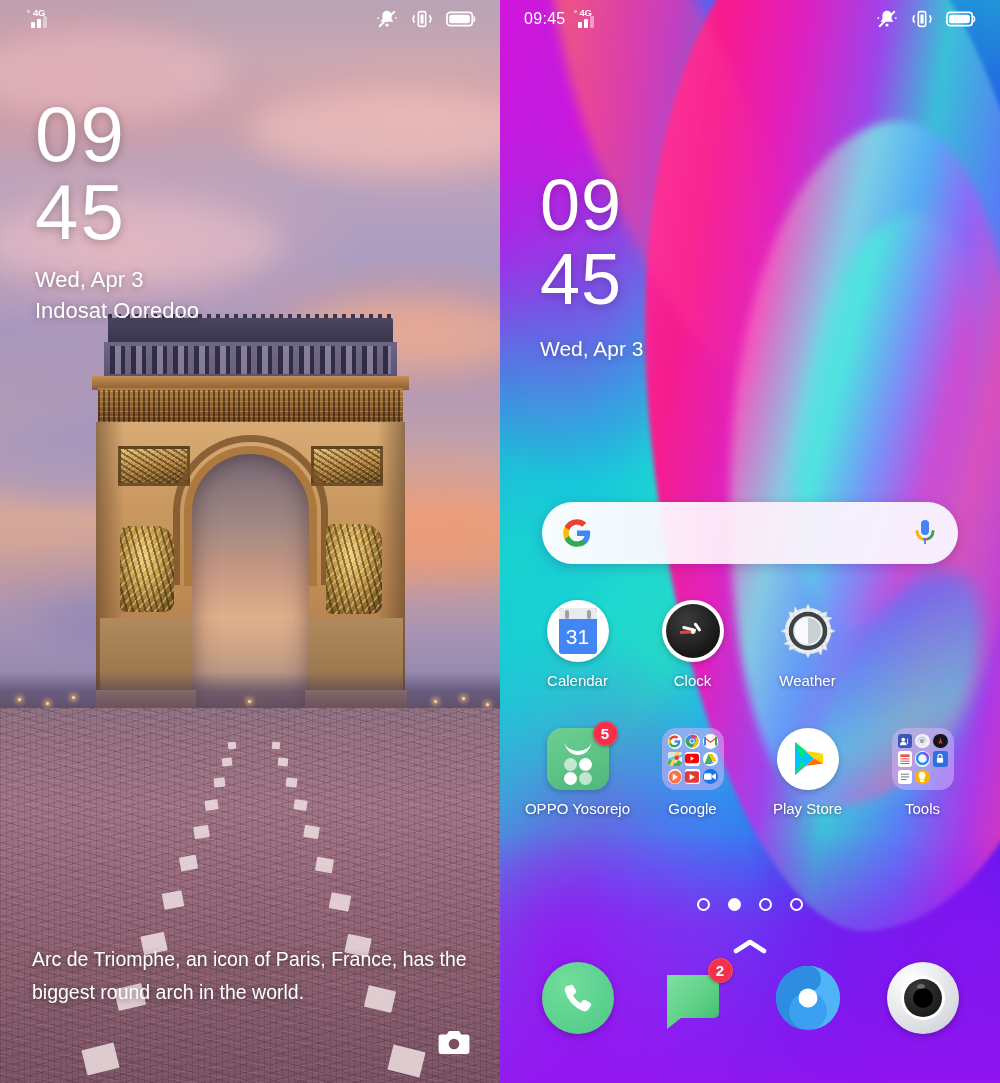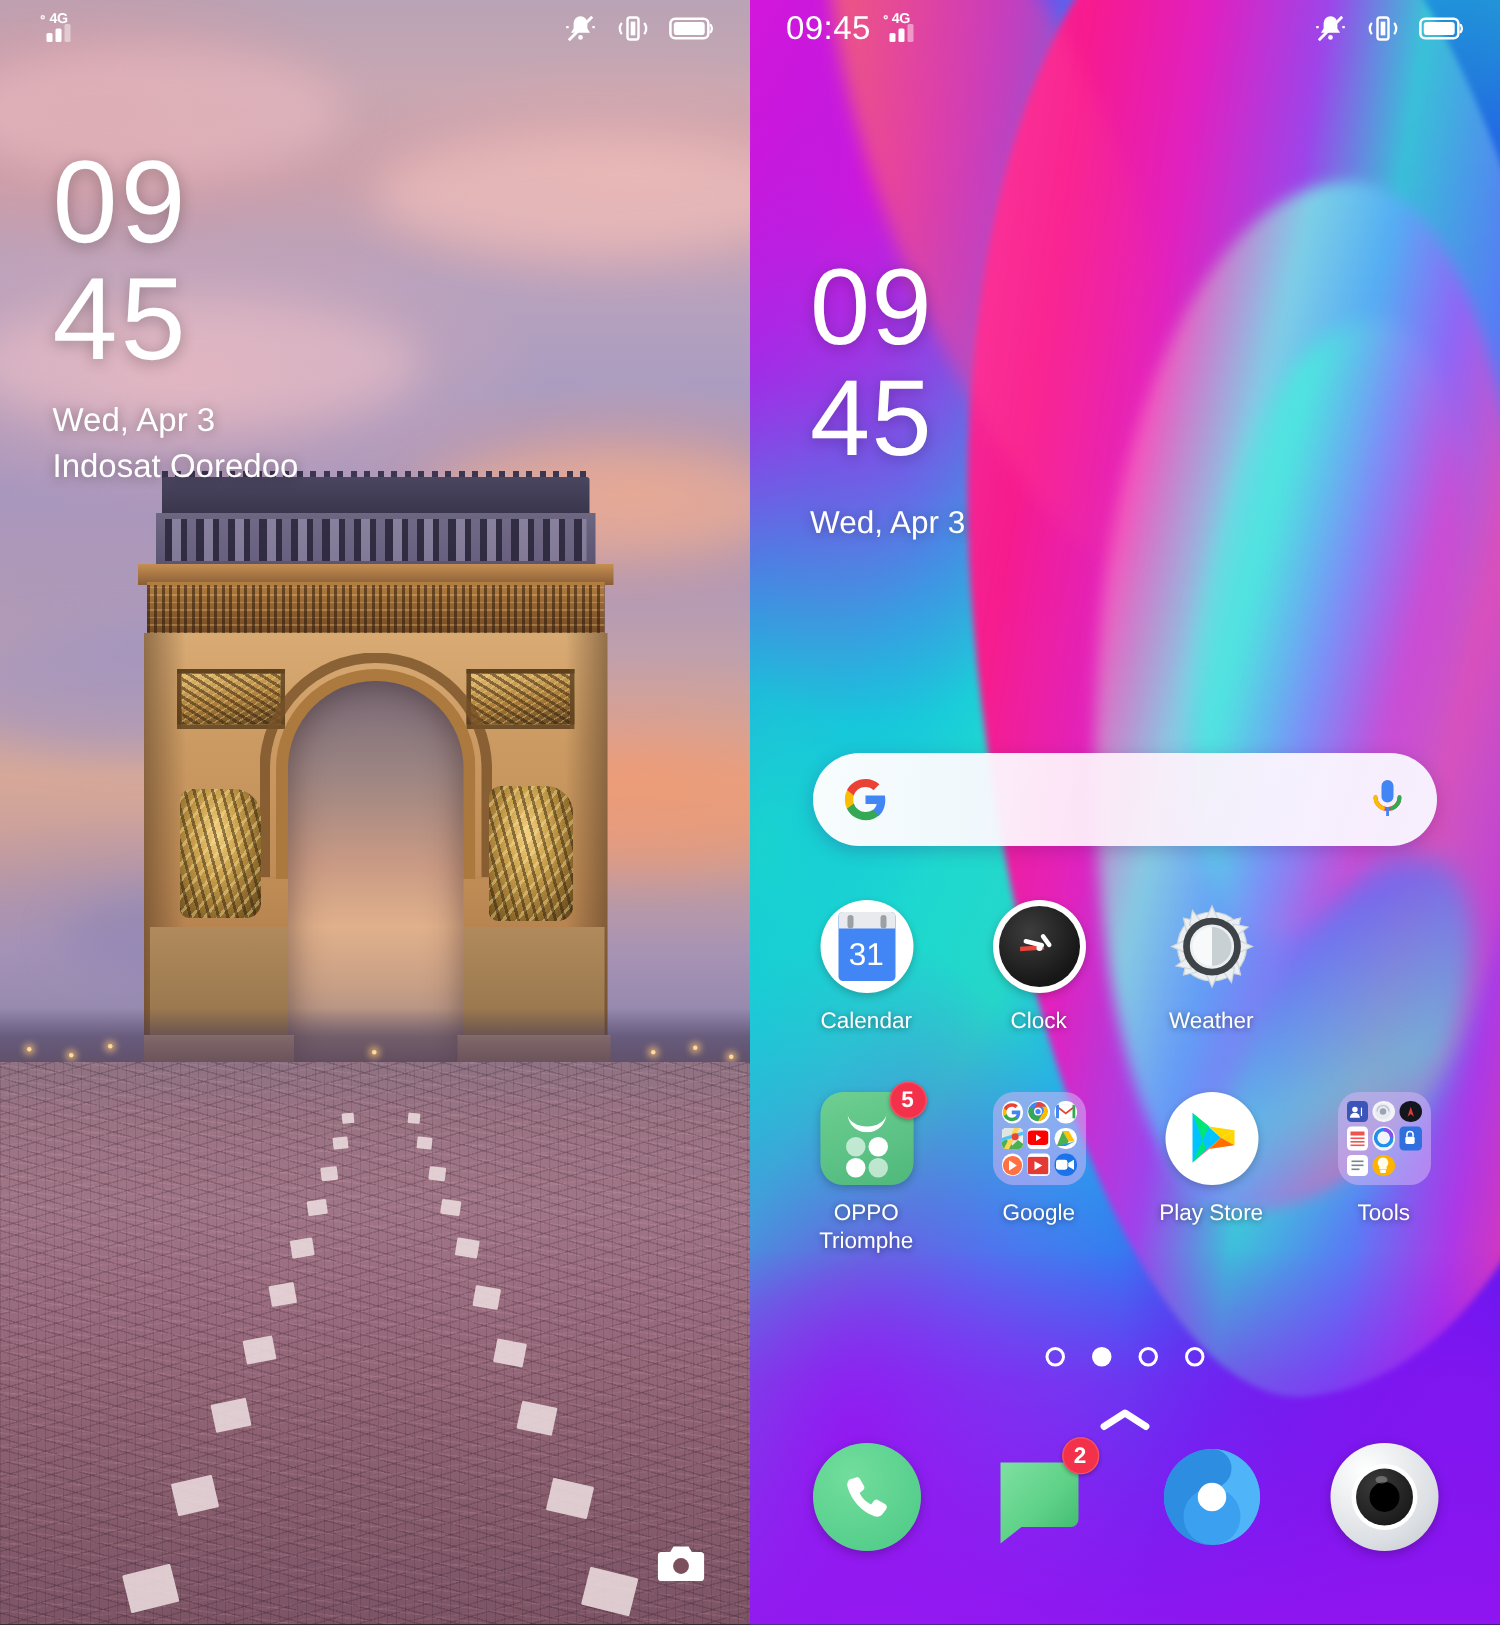--- a/index.html
+++ b/index.html
@@ -179,21 +179,21 @@
 
   
   .statusbar {
     position:absolute; top:0; height:38px; width:100%;
     display:flex; align-items:center; color:#fff; z-index:30;
   }
   .sb-left { position:absolute; left:0; top:0; height:38px; display:flex;
     align-items:center; gap:7px; }
   .sb-right { position:absolute; right:0; top:0; height:38px; display:flex;
     align-items:center; gap:11px; }
-  .sb-time { font-size:22px; font-weight:500; letter-spacing:.3px; }
+  .sb-time { font-size:16px; font-weight:500; letter-spacing:.3px; }
   .sig { position:relative; width:28px; height:20px; display:block; }
   .sig .lab { position:absolute; left:7px; top:-2px; font-size:9.5px; font-weight:700; letter-spacing:-.3px; }
   .sig .dot { position:absolute; left:1px; top:1px; width:3px; height:3px;
     border:1px solid rgba(255,255,255,.85); border-radius:50%; }
   .sig .b { position:absolute; bottom:1px; background:#fff; border-radius:1px; }
   .sig .b1 { left:5px;  width:4px; height:6px; }
   .sig .b2 { left:11px; width:4px; height:9px; }
   .sig .b3 { left:17px; width:4px; height:12px; opacity:.45; }
   svg.ic { display:block; }
 
@@ -473,20 +473,21 @@
 
     <div class="ls-clock">
       <div>09</div>
       <div>45</div>
     </div>
     <div class="ls-date">
       <div>Wed, Apr 3</div>
       <div>Indosat Ooredoo</div>
     </div>
 
+    <div class="ls-caption">Arc de Triomphe, an icon of Paris, France, has the biggest round arch in the world.</div>
 
     <div style="position:absolute;left:438px;top:1029px;">
       <svg width="32" height="27" viewBox="0 0 32 27">
         <path d="M11 2h10l2.2 3.6H29a2.4 2.4 0 0 1 2.4 2.4v14.6A2.4 2.4 0 0 1 29 25H3a2.4 2.4 0 0 1-2.4-2.4V8A2.4 2.4 0 0 1 3 5.6h5.8z" fill="#fff"></path>
         <circle cx="16" cy="15" r="5.3" fill="#7b4f5c"></circle>
       </svg>
     </div>
   </div>
 
   <div id="homescreen">
@@ -619,21 +620,21 @@
         <div class="appcell">
           <div class="appicon">
             <div style="position:absolute;inset:0;border-radius:15px;background:linear-gradient(160deg,#6ecf92,#4fb87b);box-shadow:0 2px 6px rgba(0,0,0,.22);"></div>
             <div style="position:absolute;left:18px;top:14px;width:26px;height:13px;border-bottom:4.5px solid #fff;border-radius:0 0 14px 14px;"></div>
             <div style="position:absolute;left:17px;top:30px;width:13px;height:13px;border-radius:50%;background:rgba(255,255,255,.62);"></div>
             <div style="position:absolute;left:32px;top:30px;width:13px;height:13px;border-radius:50%;background:#fff;"></div>
             <div style="position:absolute;left:17px;top:44px;width:13px;height:13px;border-radius:50%;background:#fff;"></div>
             <div style="position:absolute;left:32px;top:44px;width:13px;height:13px;border-radius:50%;background:rgba(255,255,255,.62);"></div>
             <div class="badge">5</div>
           </div>
-          <div class="applabel">OPPO Triomphe</div>
+          <div class="applabel">OPPO Yosorejo</div>
         </div>
 
         <div class="appcell">
           <div class="appicon">
             <div class="folder">
               <div class="fi" style="background:#fff;">
                 <svg width="13" height="13" viewBox="0 0 48 48">
                   <path fill="#4285F4" d="M45.1 24.5c0-1.6-.15-3.2-.43-4.7H24v9h11.9c-.5 2.8-2.1 5.1-4.4 6.7v5.5h7.1c4.2-3.8 6.5-9.5 6.5-16.5z"></path>
                   <path fill="#34A853" d="M24 46c5.9 0 10.9-2 14.6-5.3l-7.1-5.5c-2 1.3-4.5 2.1-7.5 2.1-5.8 0-10.7-3.9-12.4-9.1H4.2v5.7C7.9 41.3 15.4 46 24 46z"></path>
                   <path fill="#FBBC05" d="M11.6 28.2c-.45-1.3-.7-2.7-.7-4.2s.25-2.9.7-4.2v-5.7H4.2A22 22 0 0 0 2 24c0 3.6.85 6.9 2.2 9.9z"></path>

